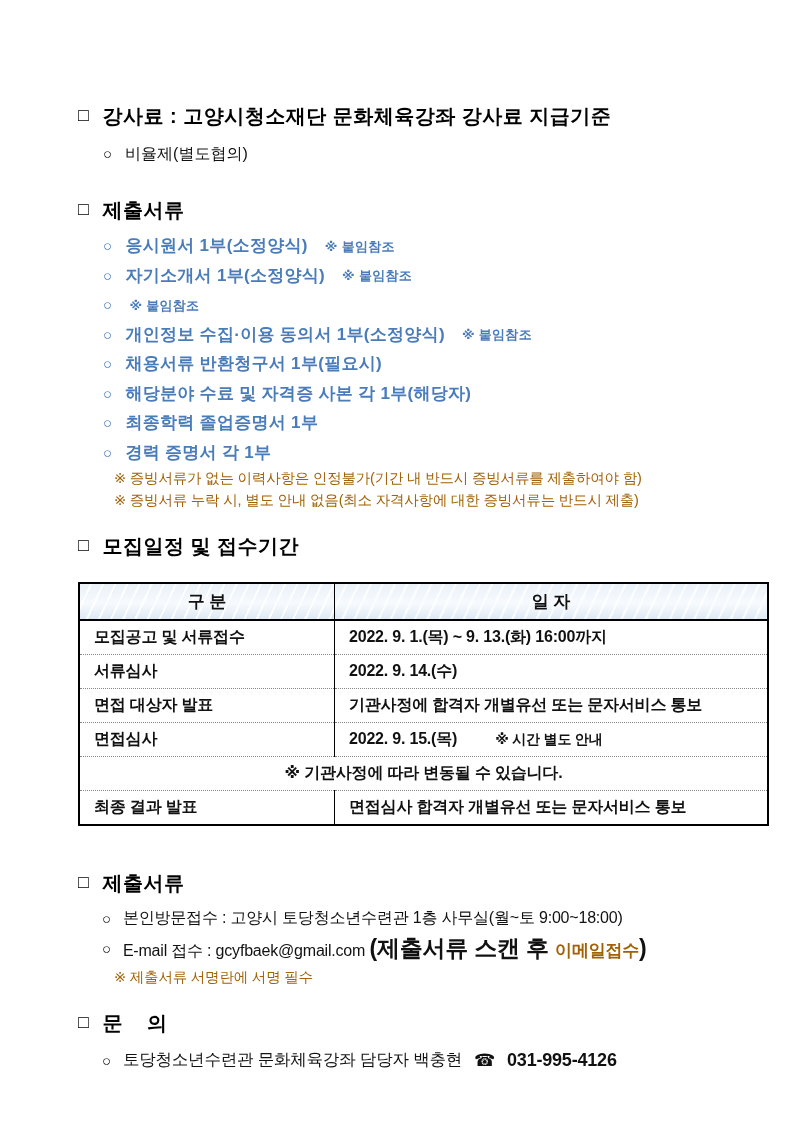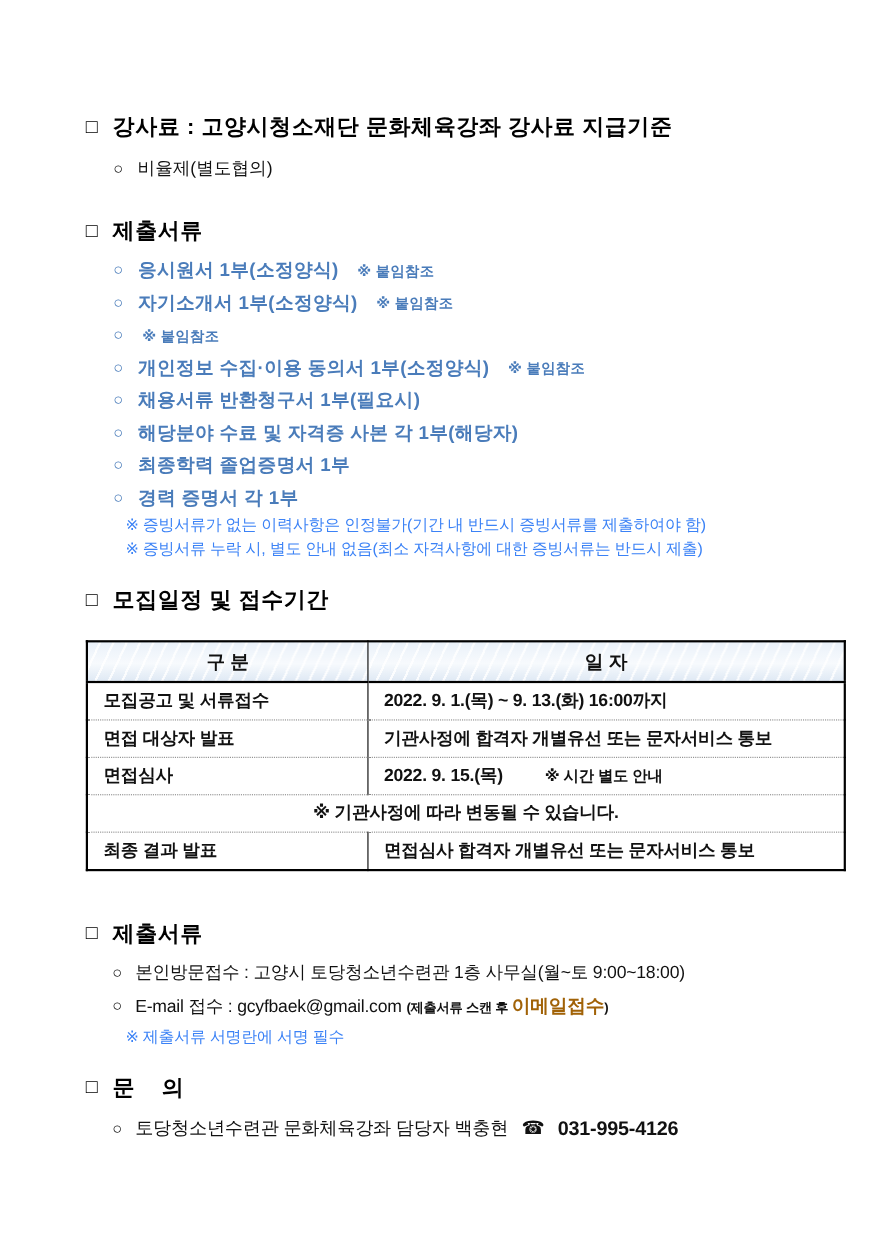--- a/index.html
+++ b/index.html
@@ -63,21 +63,21 @@
     font-size: 13px;
     font-weight: 700;
     margin-left: 4px;
     transform: translateY(1px);
   }
 
   .footnote {
     margin-left: 36px;
     font-size: 14.5px;
     line-height: 22px;
-    color: #3b82f6;
+    color: #a16207;
     letter-spacing: -0.2px;
   }
 
   
   .sched-table {
     width: 691px;
     margin-top: 23px;
     border-collapse: collapse;
     border: 2px solid #000000;
     table-layout: fixed;
@@ -116,21 +116,21 @@
   .apply-item {
     display: flex;
     align-items: center;
     gap: 12px;
     margin-left: 24px;
     height: 30px;
     font-size: 16px;
     letter-spacing: -0.2px;
   }
   .apply-item .circle { font-size: 15px; }
-  .bold-black { font-weight: 800; font-size: 12px; }
+  .bold-black { font-weight: 800; font-size: 23px; }
   .red-em { font-weight: 800; font-size: 17px; }
 
   
   .contact-line {
     display: flex;
     align-items: center;
     gap: 12px;
     margin-left: 24px;
     margin-top: 13px;
     font-size: 16.5px;
@@ -225,20 +225,24 @@
         <th>구 분</th>
         <th>일 자</th>
       </tr>
     </thead>
     <tbody>
       <tr>
         <td class="cell-label">모집공고 및 서류접수</td>
         <td><span>2022. 9. 1.(목) ~ 9. 13.(화) 16:00까지</span><span class="cell-note"></span></td>
       </tr>
       <tr>
+        <td class="cell-label">서류심사</td>
+        <td><span>2022. 9. 14.(수)</span><span class="cell-note"></span></td>
+      </tr>
+      <tr>
         <td class="cell-label">면접 대상자 발표</td>
         <td><span>기관사정에 합격자 개별유선 또는 문자서비스 통보</span><span class="cell-note"></span></td>
       </tr>
       <tr>
         <td class="cell-label">면접심사</td>
         <td><span>2022. 9. 15.(목)</span><span class="cell-note">※ 시간 별도 안내</span></td>
       </tr>
       <tr>
         <td class="tfoot-cell" colspan="2">※ 기관사정에 따라 변동될 수 있습니다.</td>
       </tr>

